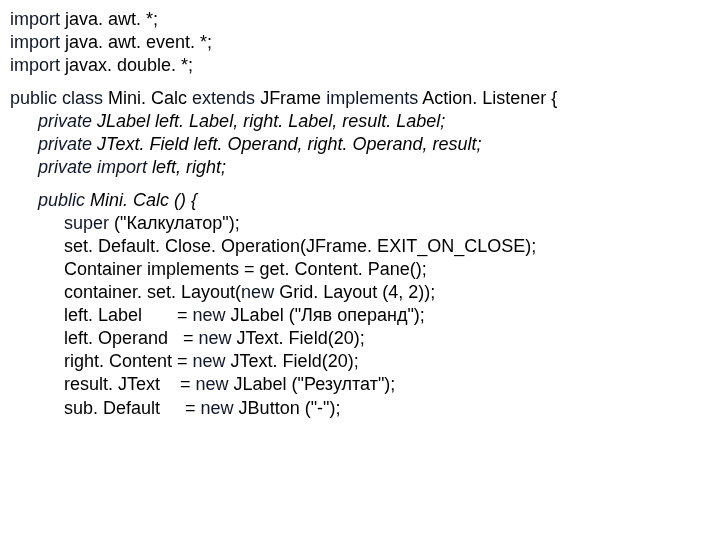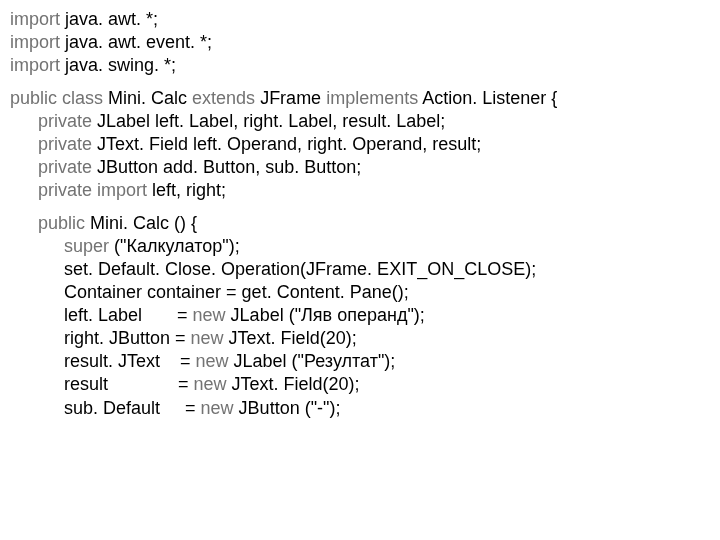--- a/index.html
+++ b/index.html
@@ -8,44 +8,44 @@
     font-family: Arial, Helvetica, sans-serif;
     font-size: 18px;
     line-height: 1.28;
     color: #000;
     background: #fff;
     width: 720px;
     box-sizing: border-box;
   }
   .blk { margin-bottom: 10px; }
   .line { white-space: pre; }
-  .kw { color: #737373; }
-  .ind1 { padding-left: 28px; }
+  .kw { color: #0f172a; }
+  .ind1 { padding-left: 28px; font-style: italic; }
   .ind2 { padding-left: 54px; }
 </style>
 </head>
 <body>
 
 <div class="blk">
   <div class="line"><span class="kw">import</span><span> java. awt. *;</span></div>
   <div class="line"><span class="kw">import</span><span> java. awt. event. *;</span></div>
-  <div class="line"><span class="kw">import</span><span> java. swing. *;</span></div>
+  <div class="line"><span class="kw">import</span><span> javax. double. *;</span></div>
 </div>
 
 <div class="blk">
   <div class="line"><span class="kw">public</span><span> </span><span class="kw">class</span><span> Mini. Calc </span><span class="kw">extends</span><span> JFrame </span><span class="kw">implements</span><span> Action. Listener {</span></div>
   <div class="line ind1"><span class="kw">private</span><span> JLabel left. Label, right. Label, result. Label;</span></div>
   <div class="line ind1"><span class="kw">private</span><span> JText. Field left. Operand, right. Operand, result;</span></div>
-  <div class="line ind1"><span class="kw">private</span><span> JButton add. Button, sub. Button;</span></div>
   <div class="line ind1"><span class="kw">private</span><span> </span><span class="kw">import</span><span> left, right;</span></div>
 </div>
 
 <div class="blk">
   <div class="line ind1"><span class="kw">public</span><span> Mini. Calc () {</span></div>
   <div class="line ind2"><span></span><span class="kw">super</span><span> ("Калкулатор");</span></div>
   <div class="line ind2"><span>set. Default. Close. Operation(JFrame. EXIT_ON_CLOSE);</span><span class="kw"></span><span></span></div>
-  <div class="line ind2"><span>Container container = get. Content. Pane();</span><span class="kw"></span><span></span></div>
+  <div class="line ind2"><span>Container implements = get. Content. Pane();</span><span class="kw"></span><span></span></div>
+  <div class="line ind2"><span>container. set. Layout(</span><span class="kw">new</span><span> Grid. Layout (4, 2));</span></div>
   <div class="line ind2"><span>left. Label       = </span><span class="kw">new</span><span> JLabel ("Ляв операнд");</span></div>
-  <div class="line ind2"><span>right. JButton = </span><span class="kw">new</span><span> JText. Field(20);</span></div>
+  <div class="line ind2"><span>left. Operand   = </span><span class="kw">new</span><span> JText. Field(20);</span></div>
+  <div class="line ind2"><span>right. Content = </span><span class="kw">new</span><span> JText. Field(20);</span></div>
   <div class="line ind2"><span>result. JText    = </span><span class="kw">new</span><span> JLabel ("Резултат");</span></div>
-  <div class="line ind2"><span>result              = </span><span class="kw">new</span><span> JText. Field(20);</span></div>
   <div class="line ind2"><span>sub. Default     = </span><span class="kw">new</span><span> JButton ("-");</span></div>
 </div>
 
 </body></html>

